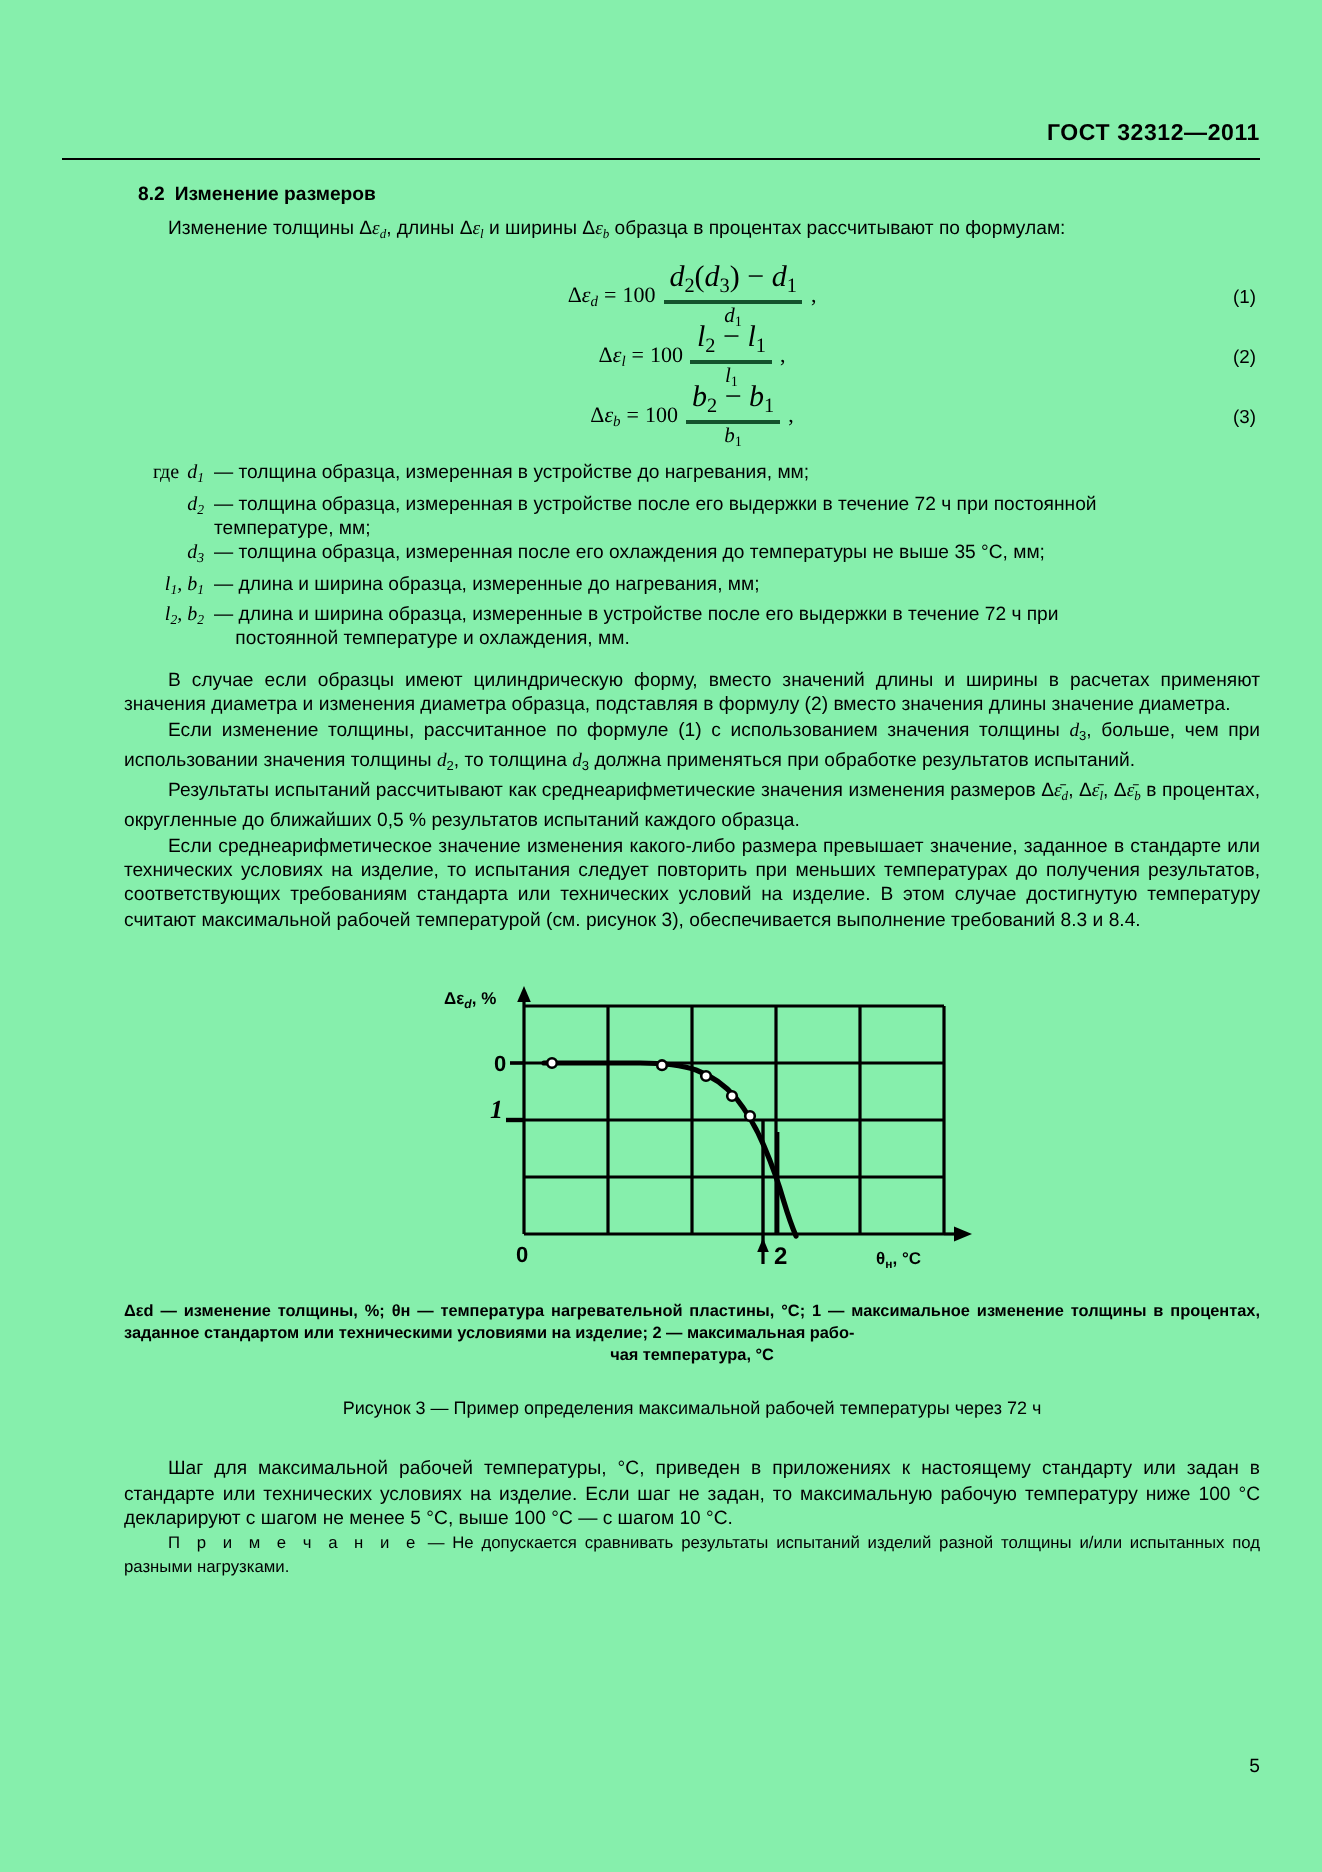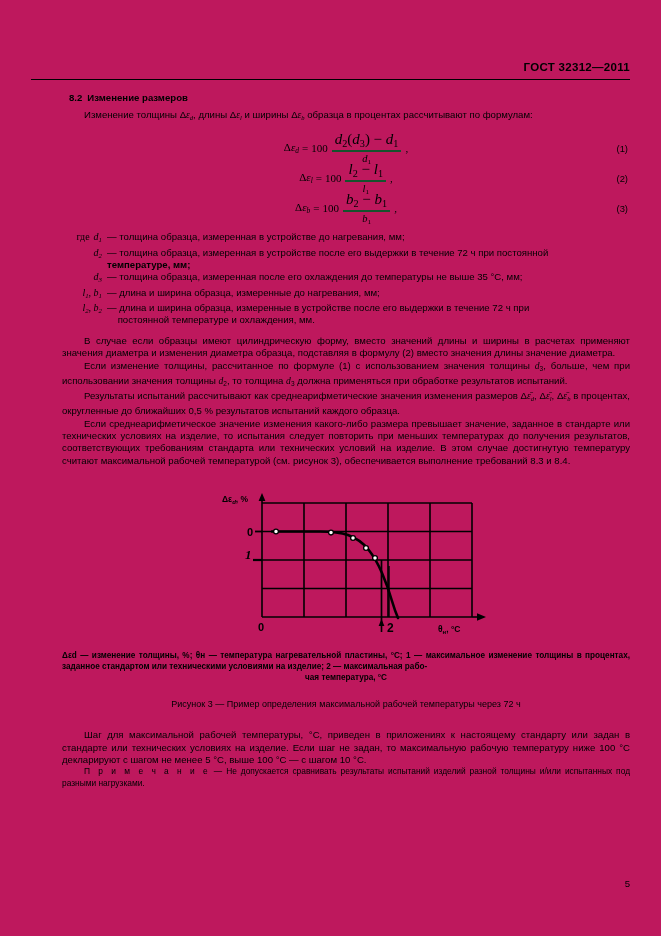--- a/index.html
+++ b/index.html
@@ -8,21 +8,21 @@
     background: #ffffff;
   }
   body {
     font-family: "Liberation Sans", sans-serif;
     color: #000000;
   }
   .page {
     position: relative;
     width: 661px;
     height: 936px;
-    background: #be185d;
+    background: #86efac;
     overflow: hidden;
     box-sizing: border-box;
   }
   .header {
     position: absolute;
     top: 61px;
     right: 31px;
     font-size: 11.5px;
     font-weight: bold;
     letter-spacing: 0.3px;
@@ -235,21 +235,21 @@
 
     <div class="deflist">
 
       <div class="defrow">
         <span class="defsym"><span style="font-style:normal;margin-right:4px;">где</span><span class="var">d</span><sub>1</sub></span>
         <span class="deftext">— толщина образца, измеренная в устройстве до нагревания, мм;</span>
       </div>
 
       <div class="defrow">
         <span class="defsym"><span class="var">d</span><sub>2</sub></span>
-        <span class="deftext">— толщина образца, измеренная в устройстве после его выдержки в течение 72&nbsp;ч при постоянной<br><span class="defcont" style="display:inline-block;padding-left:0;font-weight:bold;">температуре, мм;</span></span>
+        <span class="deftext">— толщина образца, измеренная в устройстве после его выдержки в течение 72&nbsp;ч при постоянной<br><span class="defcont" style="display:inline-block;padding-left:0;">температуре, мм;</span></span>
       </div>
 
       <div class="defrow">
         <span class="defsym"><span class="var">d</span><sub>3</sub></span>
         <span class="deftext">— толщина образца, измеренная после его охлаждения до температуры не выше 35&nbsp;°С, мм;</span>
       </div>
 
       <div class="defrow">
         <span class="defsym"><span class="var">l</span><sub>1</sub>, <span class="var">b</span><sub>1</sub></span>
         <span class="deftext">— длина и ширина образца, измеренные до нагревания, мм;</span>

